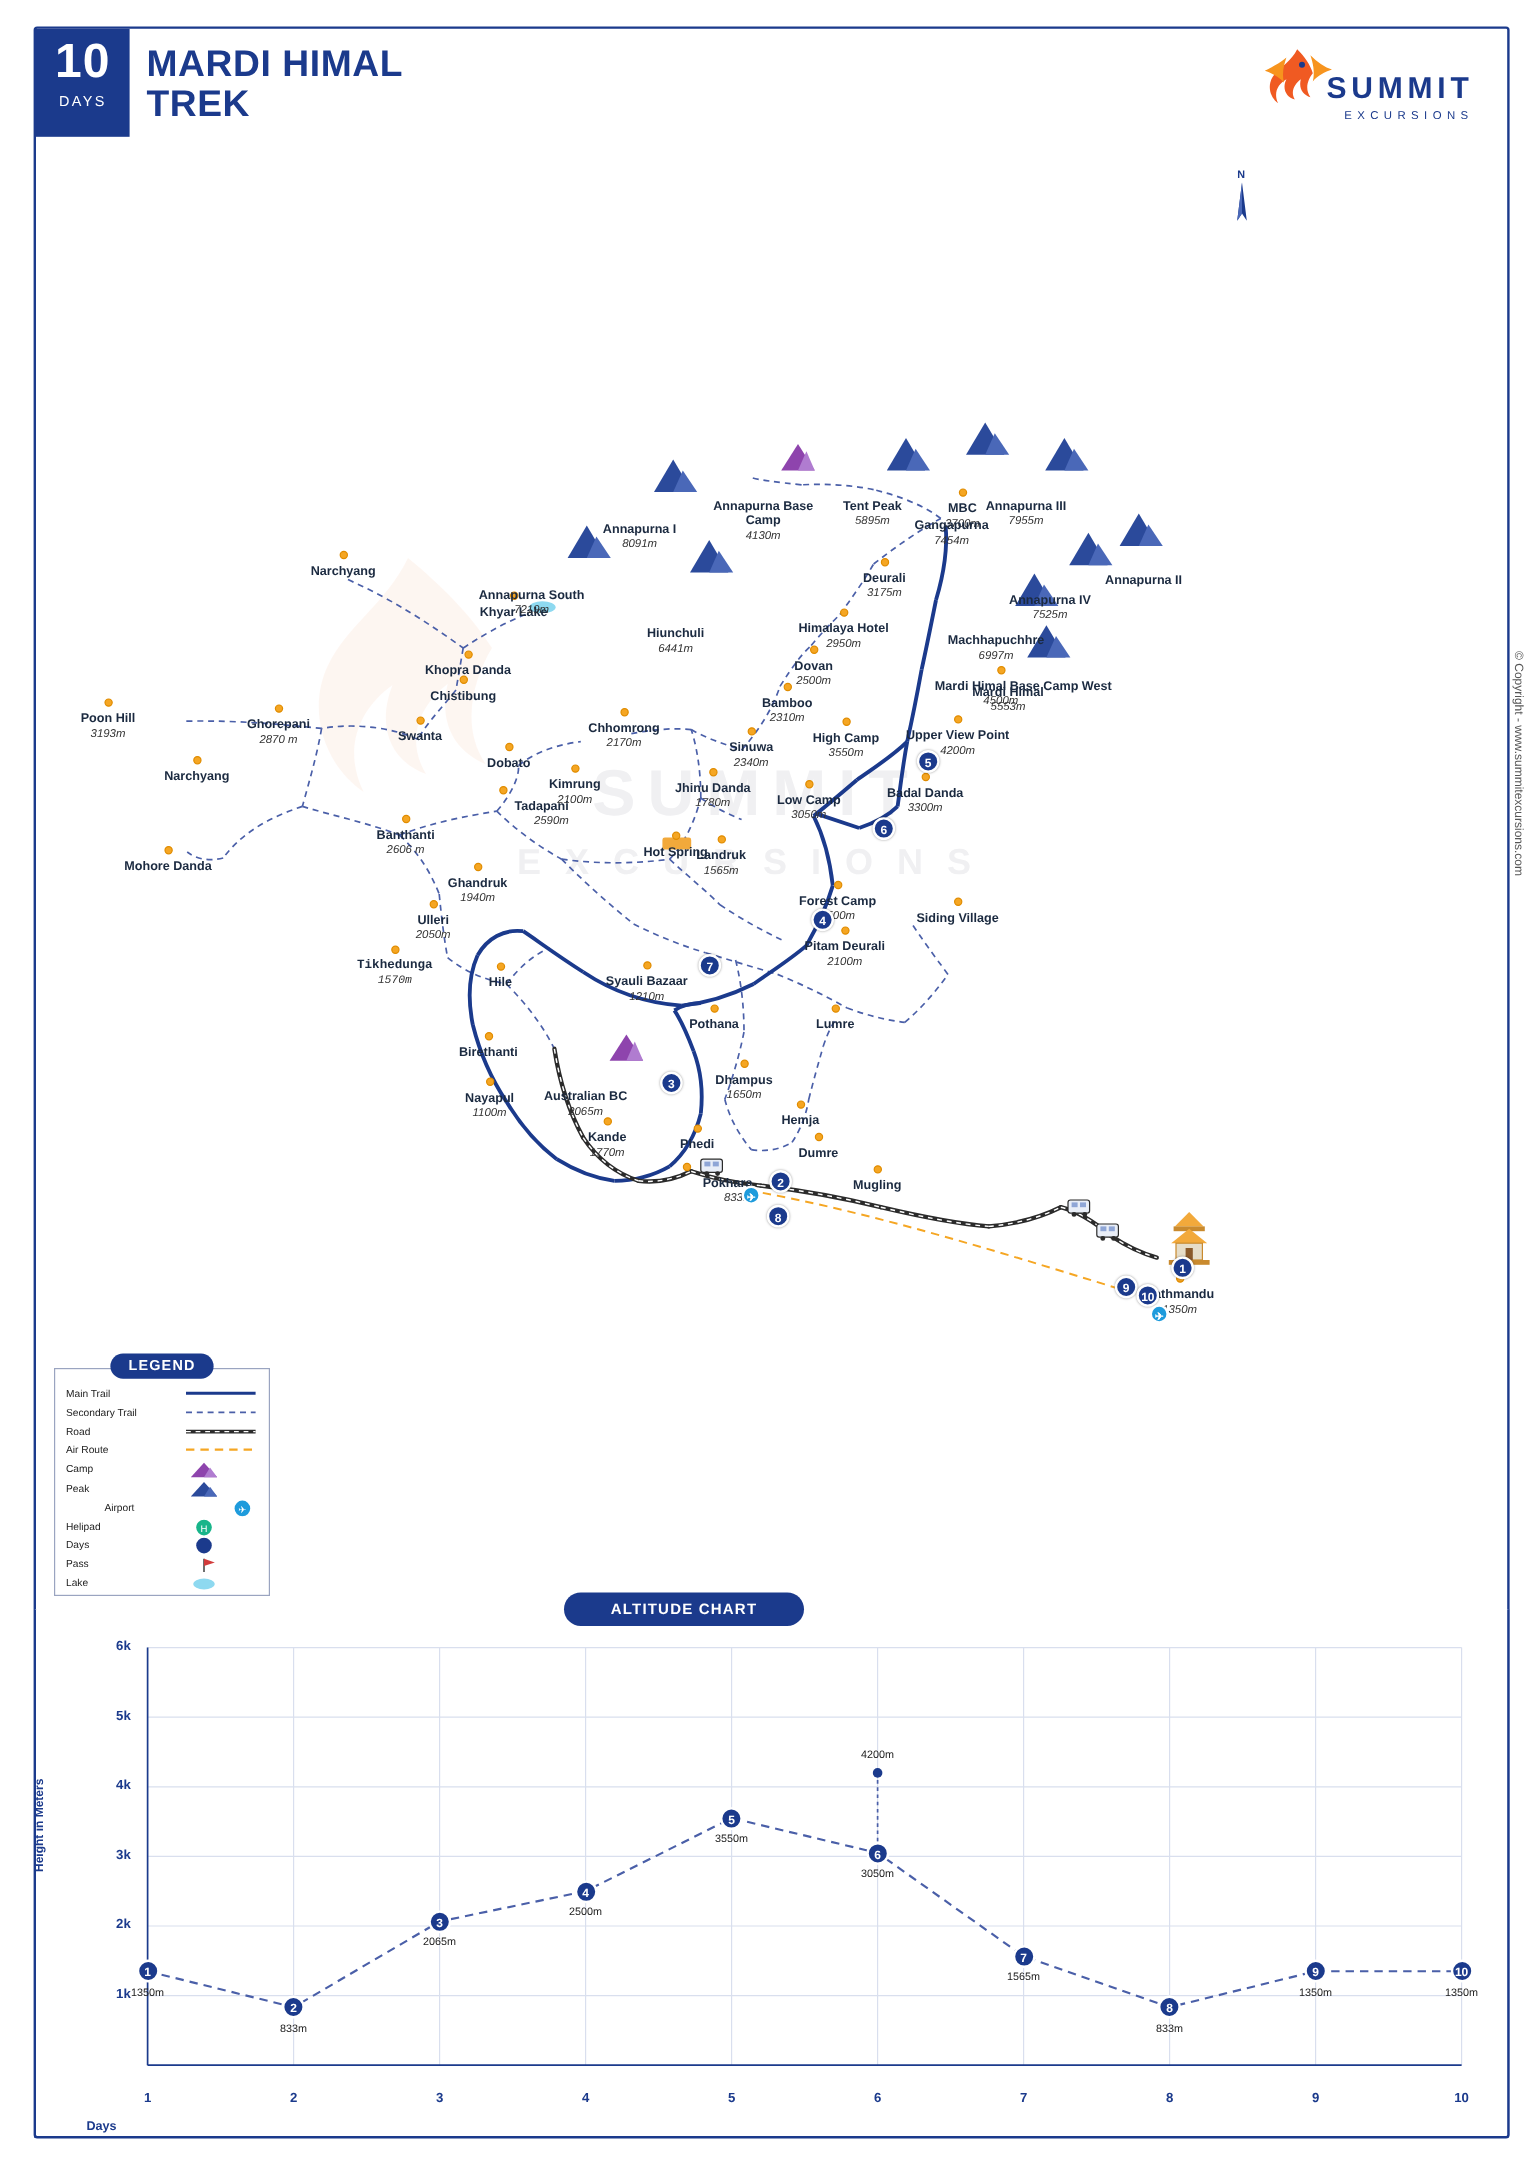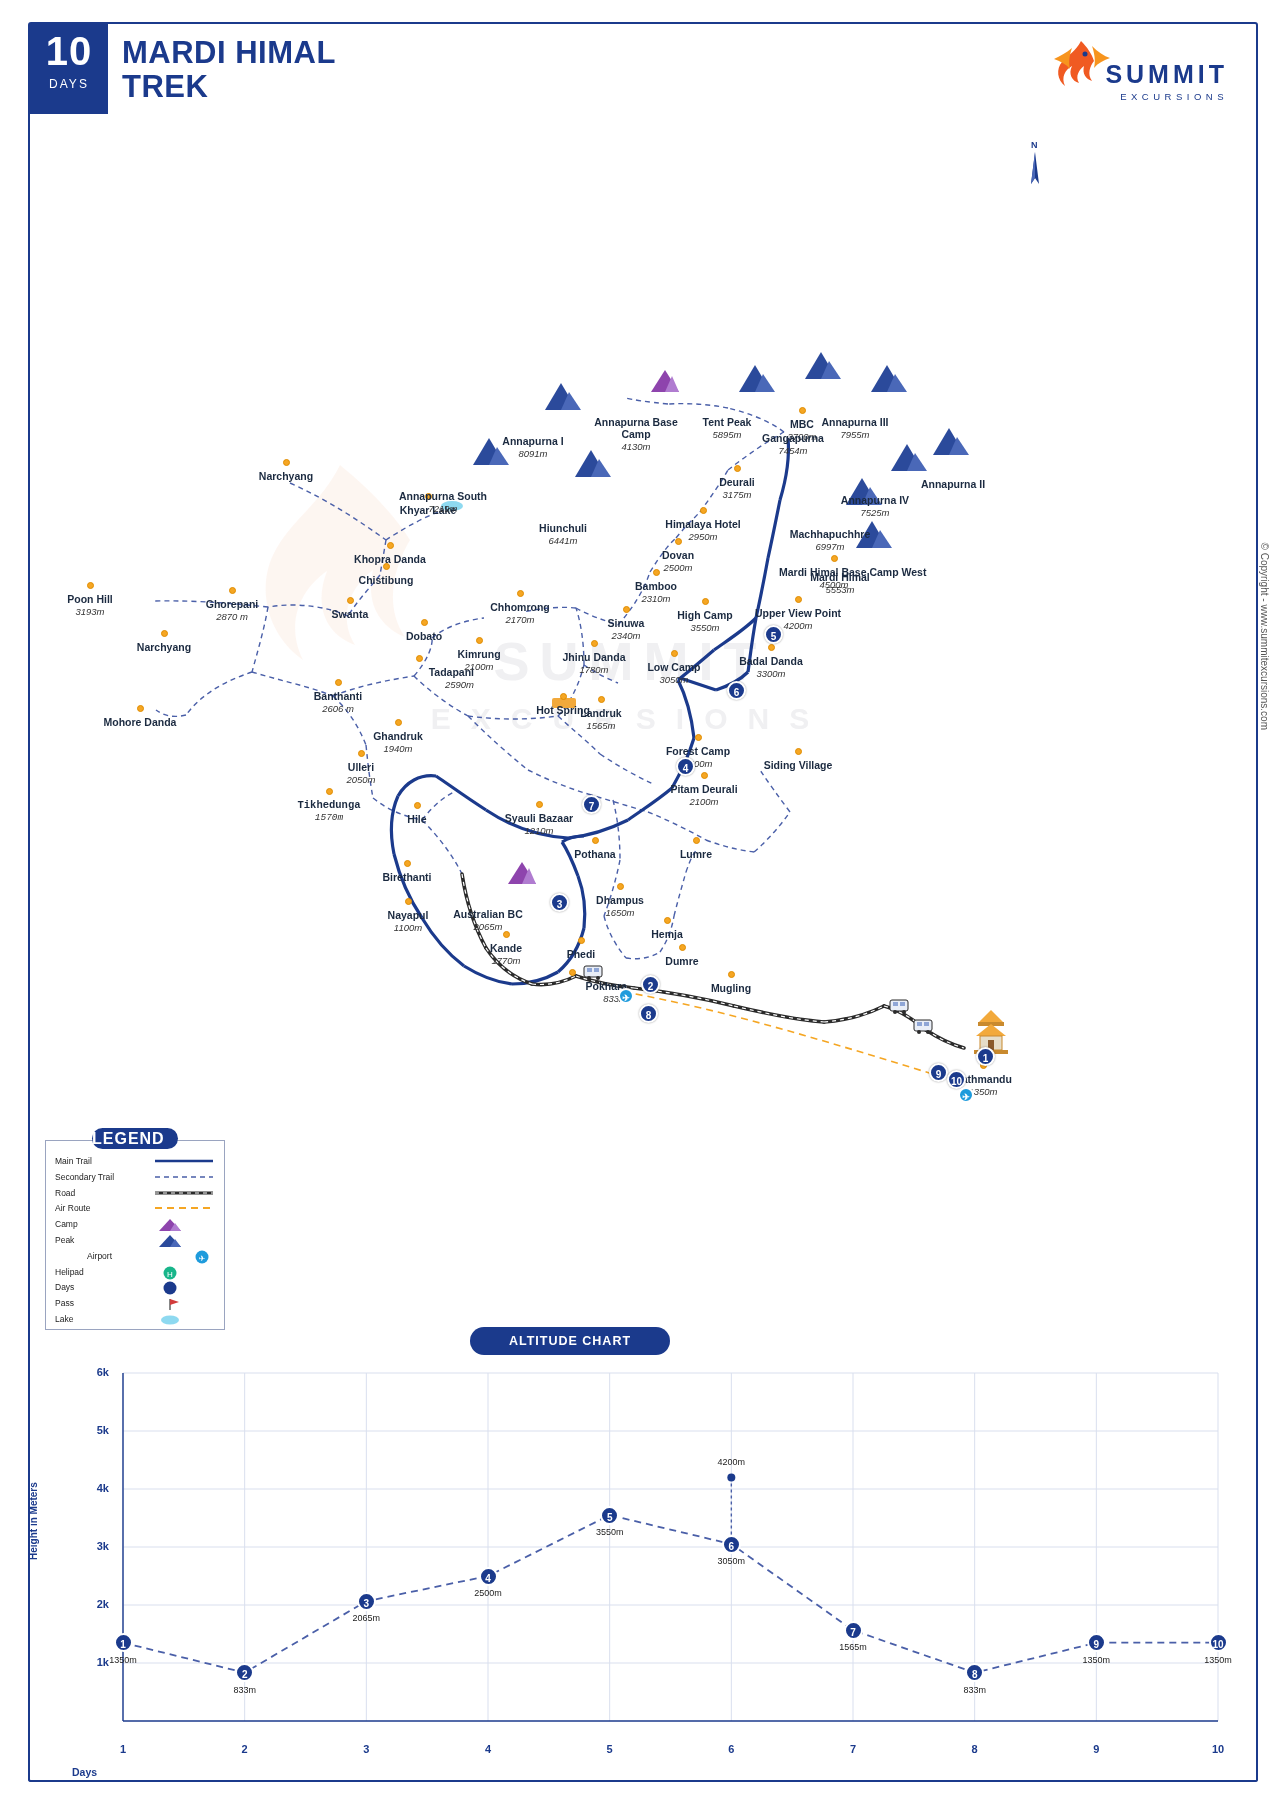--- a/index.html
+++ b/index.html
@@ -78,22 +78,22 @@
     text-align:center; line-height:16px; border:2px solid #fff;
   }
   
   .legend {
     position:absolute; left:45px; top:1140px; width:180px; height:190px;
     border:1px solid #9aa4c0; background:#fff;
   }
   .legend-title {
     position:absolute; left:92px; top:1128px; width:86px; height:21px;
     background:#1b3a8c; color:#fff; border-radius:11px;
-    font-size:16px; font-weight:bold; letter-spacing:1px;
-    text-align:left; line-height:21px;
+    font-size:12px; font-weight:bold; letter-spacing:1px;
+    text-align:center; line-height:21px;
   }
   .lg-row { position:absolute; left:10px; width:160px; height:14px; font-size:8.5px; color:#222; }
   .lg-row .t { position:absolute; left:0; top:1px; }
   .lg-row .s { position:absolute; left:100px; top:0; width:60px; height:14px; }
   
   .chart-title {
     position:absolute; left:470px; top:1327px; width:200px; height:28px;
     background:#1b3a8c; color:#fff; border-radius:14px;
     font-size:12.5px; font-weight:bold; letter-spacing:1px;
     text-align:center; line-height:28px;

